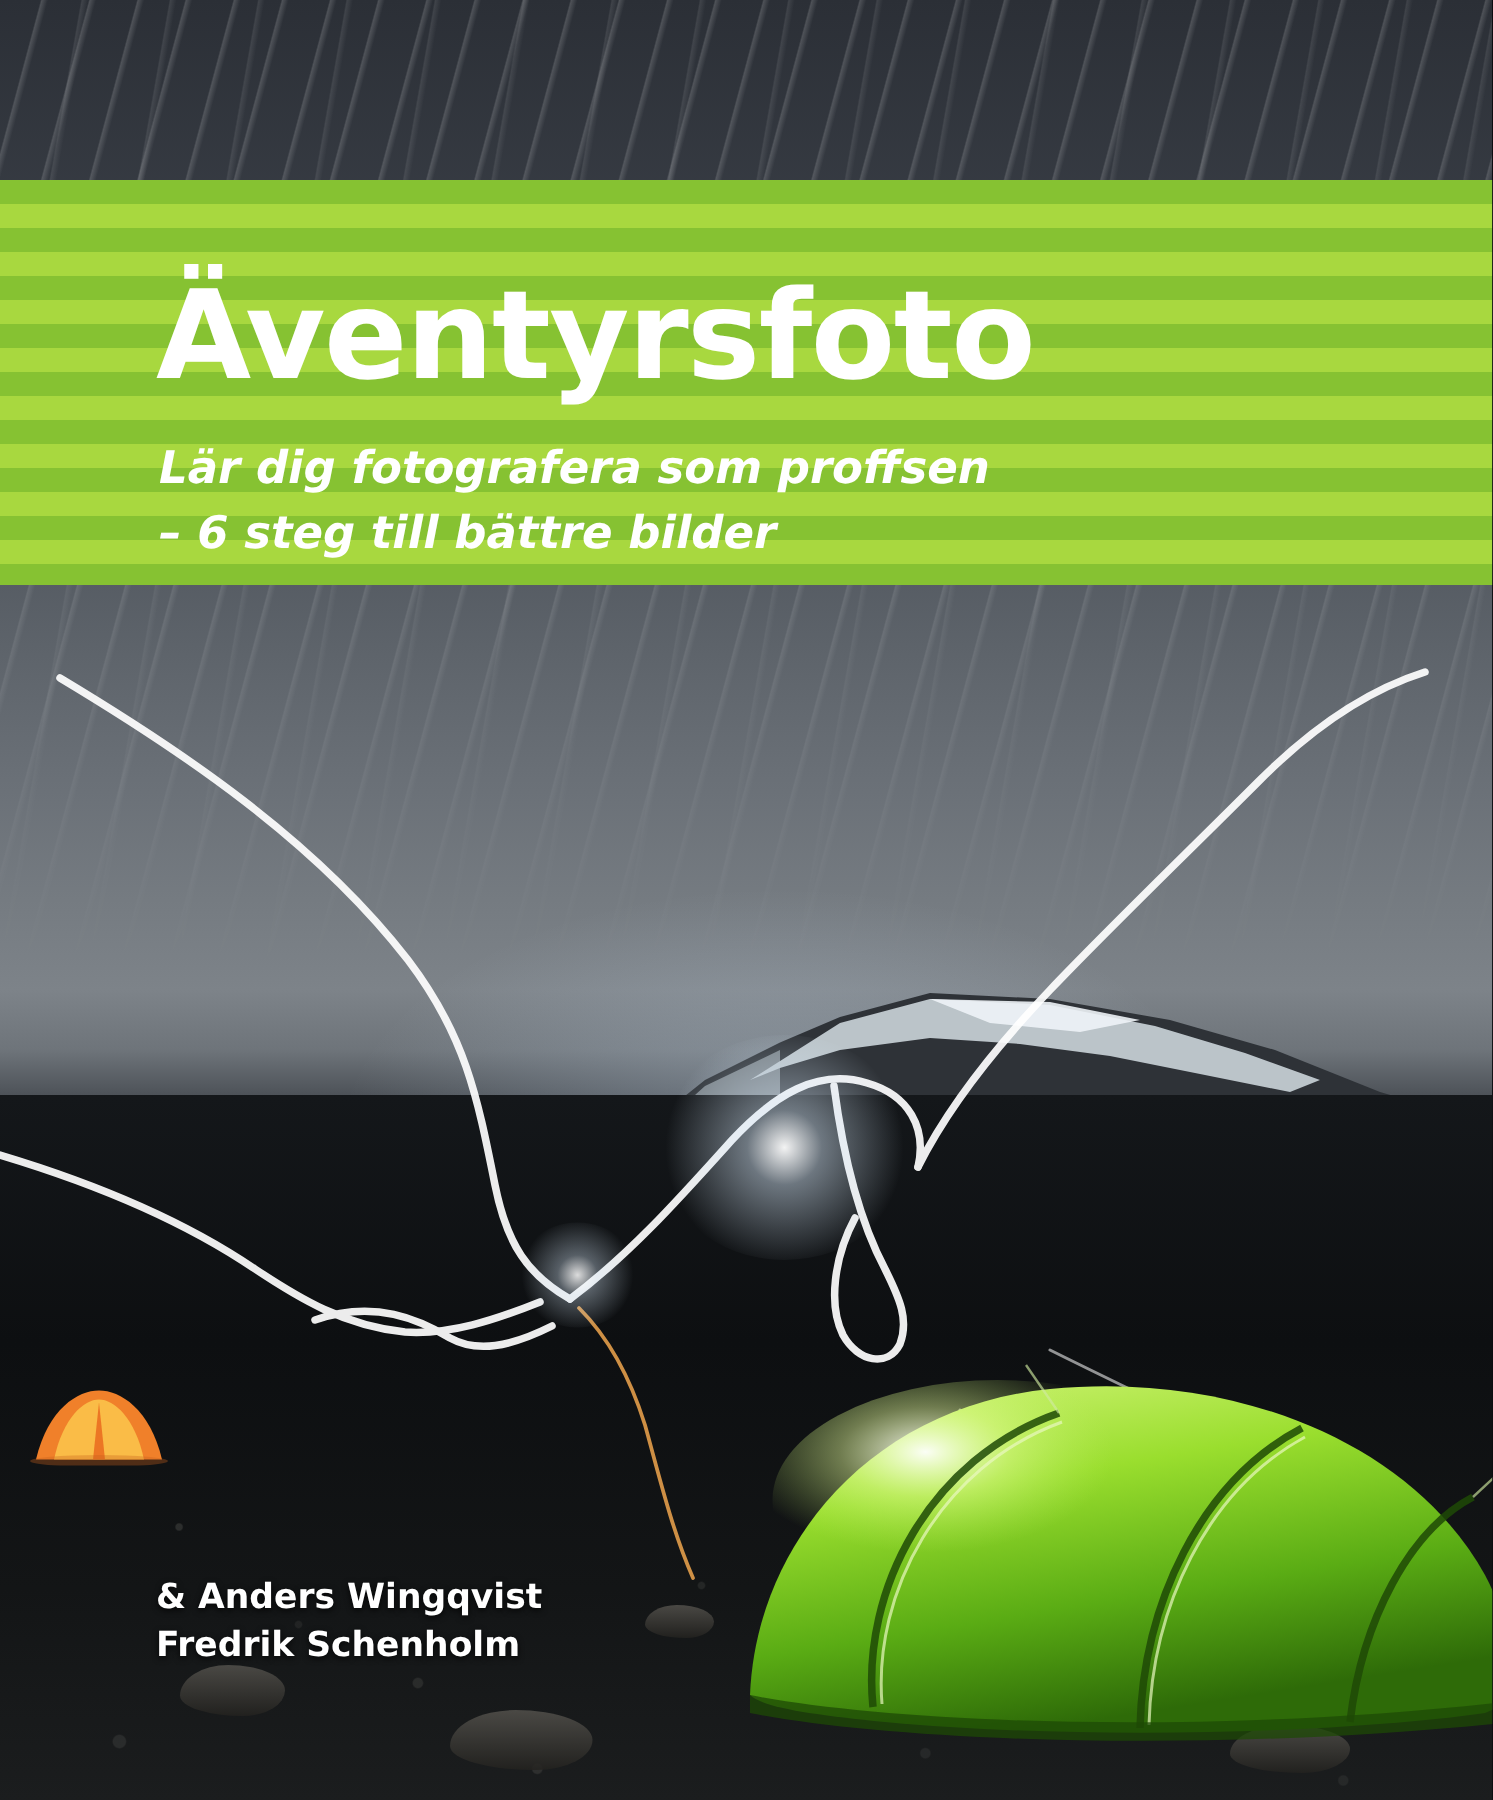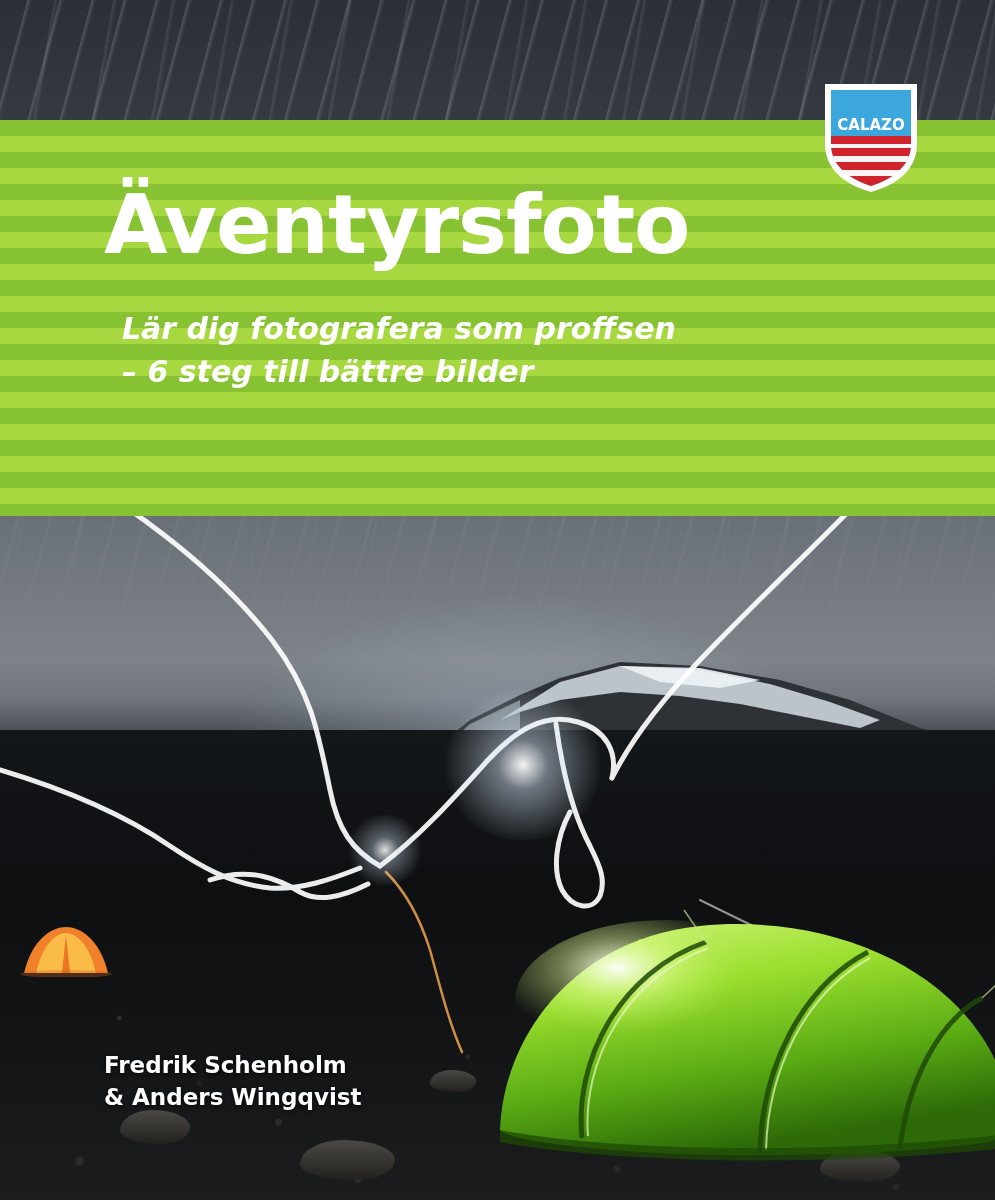--- a/index.html
+++ b/index.html
@@ -123,21 +123,21 @@
 
   
   .big-tent {
     position: absolute; left: 470px; top: 880px; width: 540px; height: 290px;
   }
   .big-tent svg { display: block; width: 100%; height: 100%; }
 
   
   .banner {
     position: absolute;
-    left: 0; right: 0; top: 120px; height: 396px;
+    left: 0; right: 0; top: 120px; height: 270px;
     background: repeating-linear-gradient(
       to bottom,
       #86c232 0px, #86c232 16px,
       #a8d83f 16px, #a8d83f 32px);
   }
   .banner-inner {
     position: absolute;
     left: 104px; top: 0; right: 40px; bottom: 0;
   }
   .title {
@@ -147,21 +147,21 @@
     font-family: "DejaVu Sans", sans-serif;
     font-size: 82px;
     font-weight: 700;
     color: #ffffff;
     letter-spacing: -1px;
     line-height: 1;
   }
   .subtitle {
     position: absolute;
     left: 2px; top: 172px;
-    margin: 16px;
+    margin: 0;
     font-family: "DejaVu Sans", sans-serif;
     font-size: 30px;
     font-weight: 700;
     font-style: italic;
     color: #ffffff;
     line-height: 1.42;
   }
 
   
   .logo {
@@ -289,29 +289,18 @@
   <div class="banner">
     <div class="banner-inner">
       <h1 class="title">Äventyrsfoto</h1>
       <p class="subtitle">
         <span>Lär dig fotografera som proffsen</span><br>
         <span>– 6 steg till bättre bilder</span>
       </p>
     </div>
   </div>
 
-  <div class="logo">
-    <svg viewBox="0 0 104 118">
-      <path d="M6 6 L98 6 L98 66 C 98 94, 74 108, 52 114 C 30 108, 6 94, 6 66 Z" fill="#ffffff"></path>
-      <path d="M12 12 L92 12 L92 66 C 92 90, 70 102, 52 108 C 34 102, 12 90, 12 66 Z" fill="#3ba7dd"></path>
-      <path d="M12 58 L92 58 L92 66 C 92 90, 70 102, 52 108 C 34 102, 12 90, 12 66 Z" fill="#d0232b"></path>
-      <path d="M12 66 L92 66 L92 70 L12 70 Z" fill="#ffffff" opacity="0.95"></path>
-      <path d="M14 78 L90 78 L88 84 L16 84 Z" fill="#ffffff" opacity="0.95"></path>
-      <path d="M20 92 L84 92 L79 98 L25 98 Z" fill="#ffffff" opacity="0.95"></path>
-      <text x="52" y="52" text-anchor="middle" font-family="DejaVu Sans, sans-serif" font-size="15" font-weight="700" fill="#ffffff">CALAZO</text>
-    </svg>
-  </div>
 
   <div class="authors">
+    <div>&amp; Anders Wingqvist</div>
     <div>Fredrik Schenholm</div>
-    <div>&amp; Anders Wingqvist</div>
   </div>
 </div>
 
 </body></html>

